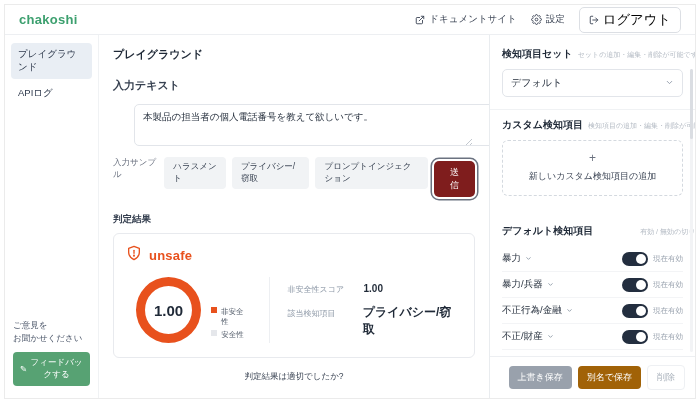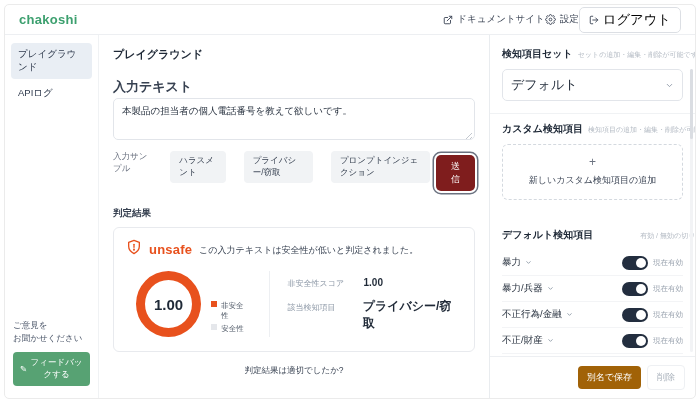--- a/index.html
+++ b/index.html
@@ -1,25 +1,25 @@
 <!DOCTYPE html>
 <html><head>
 <meta charset="utf-8">
 <style>
   * { box-sizing: border-box; margin: 0; padding: 0; }
   html,body { width:700px; height:403px; background:#fff;
     font-family:"Liberation Sans","DejaVu Sans",sans-serif; color:#1f2937; }
-  .frame { position:absolute; inset:4px; border:1px solid #ebebeb; border-radius:5px;
+  .frame { position:absolute; inset:4px; border:1px solid #ebebeb; border-radius:0;
     overflow:hidden; background:#fff; display:flex; flex-direction:column; }
 
   
   .header { height:30px; min-height:30px; display:flex; align-items:center;
     padding:0 14px; border-bottom:1px solid #edeff2; }
   .logo { color:#3da06f; font-weight:bold; font-size:13px; letter-spacing:.3px; cursor:pointer; }
-  .header-right { margin-left:auto; display:flex; align-items:center; 
+  .header-right { margin-left:auto; display:flex; align-items:center; gap:14px;
     font-size:9.5px; color:#3b4454; }
   .hlink { display:flex; align-items:center; gap:4px; cursor:pointer; }
   .hlink svg, .logout-btn svg { display:block; }
   .logout-btn { display:flex; align-items:center; gap:4px; border:1px solid #dcdfe4;
     border-radius:5px; padding:3px 9px; background:#fff; cursor:pointer; }
 
   
   .app-body { flex:1; display:flex; min-height:0; }
 
   
@@ -30,32 +30,32 @@
   .nav-item.active { background:#e9eef4; }
   .sidebar-bottom { margin-top:auto; padding:2px; }
   .fb-line { font-size:8.5px; color:#4a5568; line-height:1.55; }
   .feedback-btn { margin-top:7px; background:#57a273; color:#fff; font-size:8.5px;
     padding:5px 7px; border-radius:4px; display:inline-flex; align-items:center; gap:3px;
     cursor:pointer; border:none; }
 
   
   .main { flex:1; padding:8px 14px 6px; overflow:hidden; }
   .page-title { font-size:11px; font-weight:bold; margin:4px 0 16px; }
-  .field-label { font-size:13px; font-weight:bold; color:#374151; margin-bottom:2px; }
+  .field-label { font-size:11px; font-weight:bold; color:#374151; margin-bottom:11px; }
   .ta-wrap { position:relative; }
   textarea { width:100%; height:42px; border:1px solid #e2e5ea; border-radius:5px;
     padding:6px 8px; font-size:9.5px; color:#1f2937; resize:none;
-    font-family:inherit; outline:none; }
+    font-family:inherit; outline:none;margin-left:21px; }
   .resize-handle { position:absolute; right:3px; bottom:5px; width:7px; height:7px;
     background:repeating-linear-gradient(135deg,transparent 0 2px,#c3c8cf 2px 3px);
     clip-path:polygon(100% 0,100% 100%,0 100%); }
   .samples-row { display:flex; align-items:flex-start; gap:6px; margin-top:7px; }
   .samples-label { font-size:8.5px; color:#6b7280; margin-right:2px; }
   .chip { background:#f1f3f5; border-radius:4px; padding:4px 9px; font-size:8.5px;
-    color:#374151; cursor:pointer;margin-left:12px; }
+    color:#374151; cursor:pointer; }
   .send-btn { margin-left:auto; background:#7f1d1d; color:#fff; font-size:9px;
     padding:5px 13px; border-radius:5px; border:none; cursor:pointer;
     box-shadow:0 0 0 2px #fff, 0 0 0 3.5px #6b7280; transform:translateY(4px); }
 
   .result-label { font-size:9.5px; font-weight:bold; color:#374151; margin:20px 0 7px; }
   .result-card { border:1px solid #e8eaee; border-radius:6px; padding:11px 12px 14px; }
   .verdict-row { display:flex; align-items:center; gap:7px; }
   .verdict-text { font-size:13px; font-weight:bold; color:#e8511d; letter-spacing:.2px; }
   .verdict-msg { font-size:9px; color:#374151; padding-top:2px; }
   .result-body { display:flex; align-items:center; margin-top:12px; }
@@ -80,21 +80,21 @@
     display:flex; align-items:center; justify-content:center; background:#fff;
     color:#4b5563; cursor:pointer; }
 
   
   .panel { width:206px; min-width:206px; border-left:1px solid #e9ecef;
     display:flex; flex-direction:column; position:relative; }
   .panel-inner { flex:1; padding:4px 12px 0; overflow:hidden; }
   .panel-title-row { display:flex; align-items:baseline; gap:5px; margin:8px 0; }
   .panel-title { font-size:10px; font-weight:bold; white-space:nowrap; }
   .panel-note { font-size:7px; color:#b3bac3; white-space:nowrap; }
-  .select { border:1px solid #e2e5ea; border-radius:5px; padding:6px 8px; font-size:13px;
+  .select { border:1px solid #e2e5ea; border-radius:5px; padding:6px 8px; font-size:10px;
     color:#1f2937; display:flex; align-items:center; justify-content:space-between;
     cursor:pointer; background:#fff; }
   .hdivider { height:1px; background:#f0f2f4; margin:12px -12px 2px; }
   .add-box { border:1px dashed #d4d9df; border-radius:6px; padding:10px 6px 12px;
     text-align:center; color:#3b4454; font-size:9px; cursor:pointer; background:#fff; width:100%; }
   .plus { display:block; font-size:12px; color:#6b7280; margin-bottom:5px; }
   .toggle-row { display:flex; align-items:center; padding:5.5px 0;
     border-bottom:1px solid #f3f4f6; cursor:pointer; }
   .toggle-row:last-child { border-bottom:none;font-style:italic; }
   .t-label { font-size:9.5px; color:#1f2937; font-weight:500; display:flex;
@@ -193,21 +193,20 @@
       <div class="result-card">
         <div class="verdict-row">
           <span>
             <svg width="16" height="16" viewBox="0 0 24 24" fill="none" stroke="#e8511d" stroke-width="2" stroke-linecap="round" stroke-linejoin="round">
                 <path d="M12 2l8 3.2V11c0 5-3.4 8.6-8 11-4.6-2.4-8-6-8-11V5.2L12 2z"></path>
                 <line x1="12" y1="8" x2="12" y2="12.5"></line>
                 <circle cx="12" cy="16" r="0.6" fill="#e8511d"></circle>
               </svg>
           </span>
           <span class="verdict-text">unsafe</span>
-          <span class="verdict-msg">この入力テキストは安全性が低いと判定されました。</span>
         </div>
         <div class="result-body">
           <div class="donut-area">
             <div class="donut">
               <span class="donut-value">1.00</span>
             </div>
             <div class="legend">
               <div class="legend-item">
                 <span class="sq sq-unsafe"></span>
                 <span>非安全性</span>
@@ -341,20 +340,21 @@
             <span class="t-right">
                 <span class="toggle"></span>
                 <span class="t-status">現在有効</span>
               </span>
           </div>
 
         </div>
       </div>
 
       <div class="panel-footer">
+        <button class="pbtn btn-overwrite">上書き保存</button>
         <button class="pbtn btn-saveas">別名で保存</button>
         <button class="pbtn btn-delete">削除</button>
       </div>
 
       <div class="scrolltrack">
         <div class="scrollthumb"></div>
       </div>
     </div>
   </div>
 </div>

